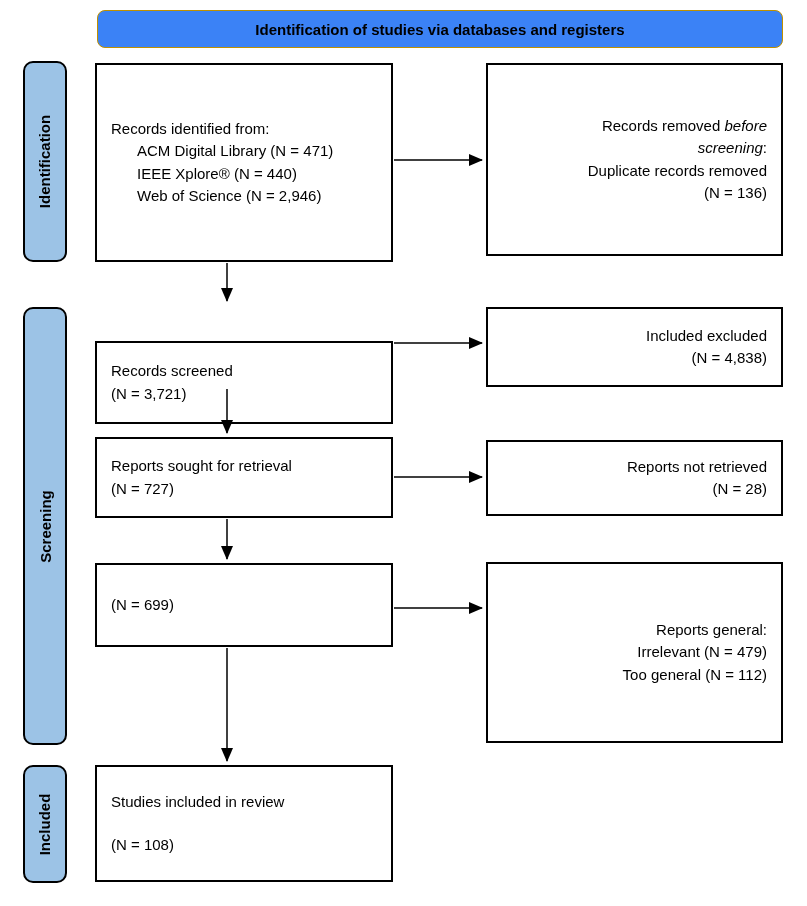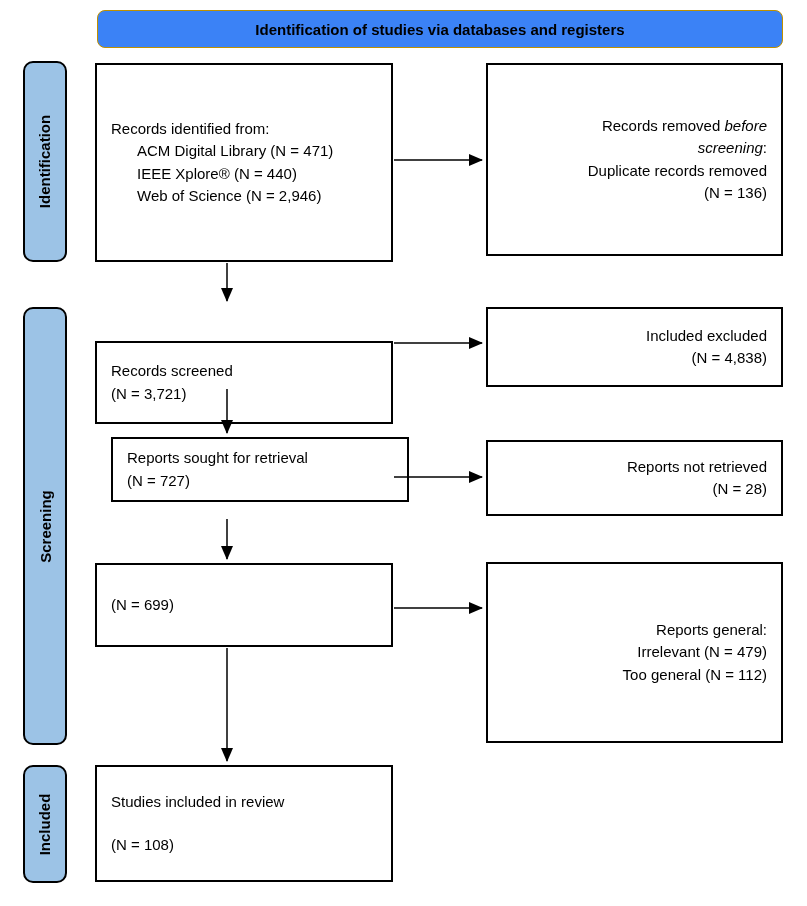--- a/index.html
+++ b/index.html
@@ -60,21 +60,21 @@
     font-size: 15px;
     line-height: 1.5;
   }
   .col-main  { left: 95px;  width: 298px; }
   .col-right { left: 486px; width: 297px; align-items: flex-end; }
 
   .box-identified       { top: 63px;  height: 199px; }
   .box-removed          { top: 63px;  height: 193px; }
   .box-screened         { top: 305px; height: 83px; margin-top: 36px; }
   .box-records-excluded { top: 307px; height: 80px; }
-  .box-sought           { top: 437px; height: 65px; margin-left: 16px; }
+  .box-sought           { top: 437px; height: 81px; }
   .box-not-retrieved    { top: 440px; height: 76px; }
   .box-assessed         { top: 563px; height: 84px; }
   .box-reports-excluded { top: 562px; height: 181px; }
   .box-included         { top: 765px; height: 117px; gap: 21px; }
 
   .box-line { white-space: nowrap; }
   .box-line.indent { padding-left: 26px; }
   .box-line i { font-style: italic; }
 
   

